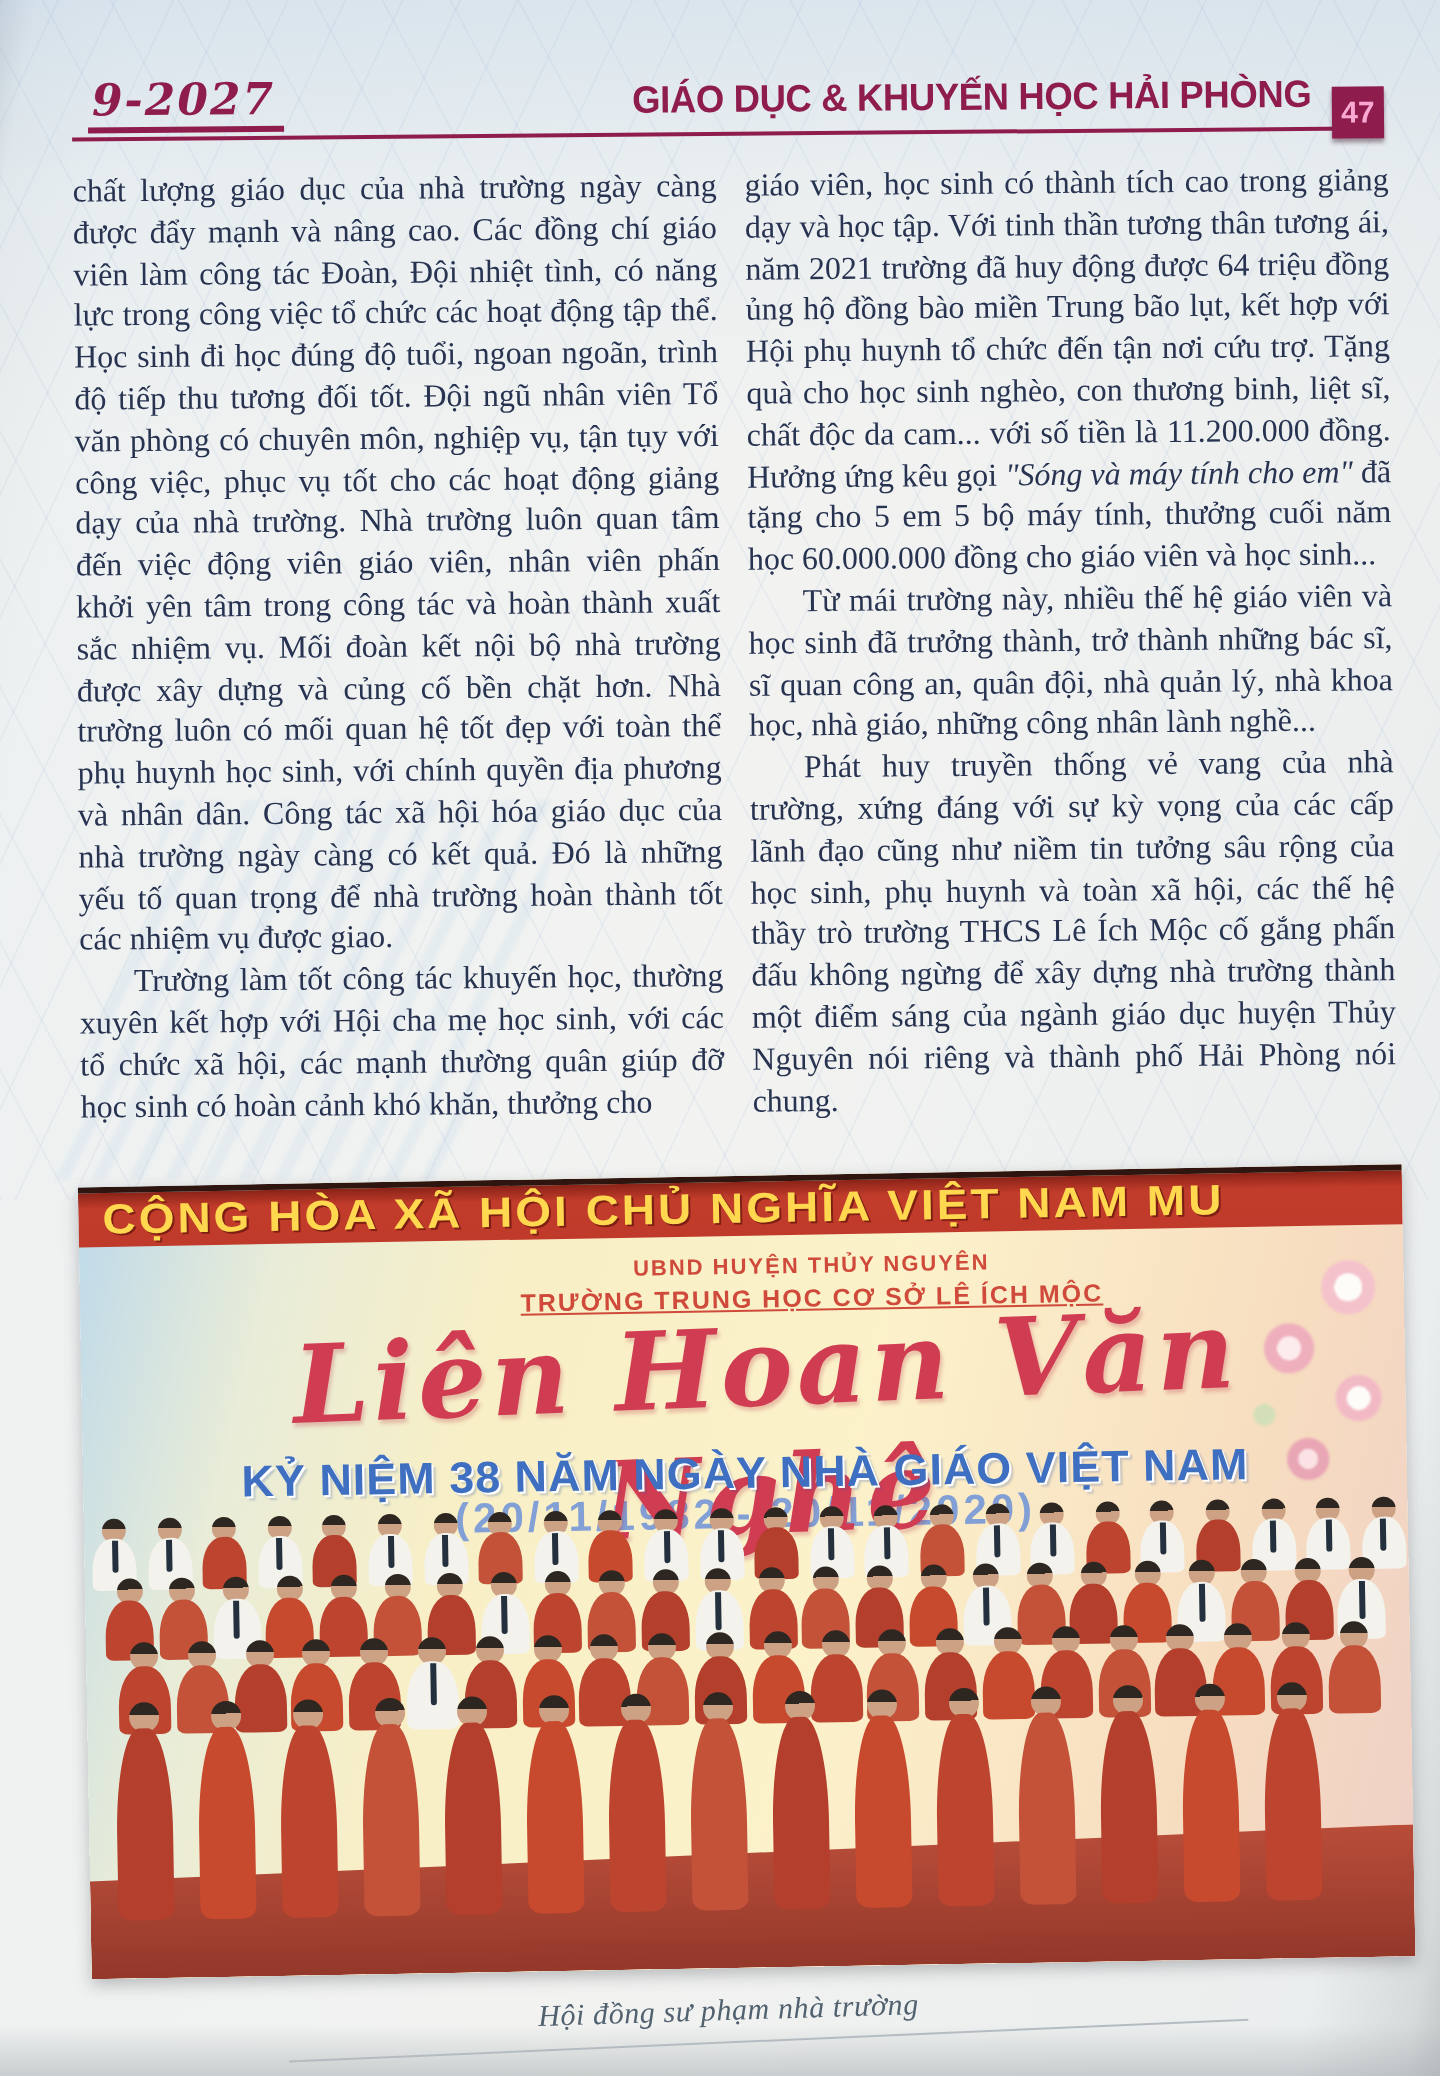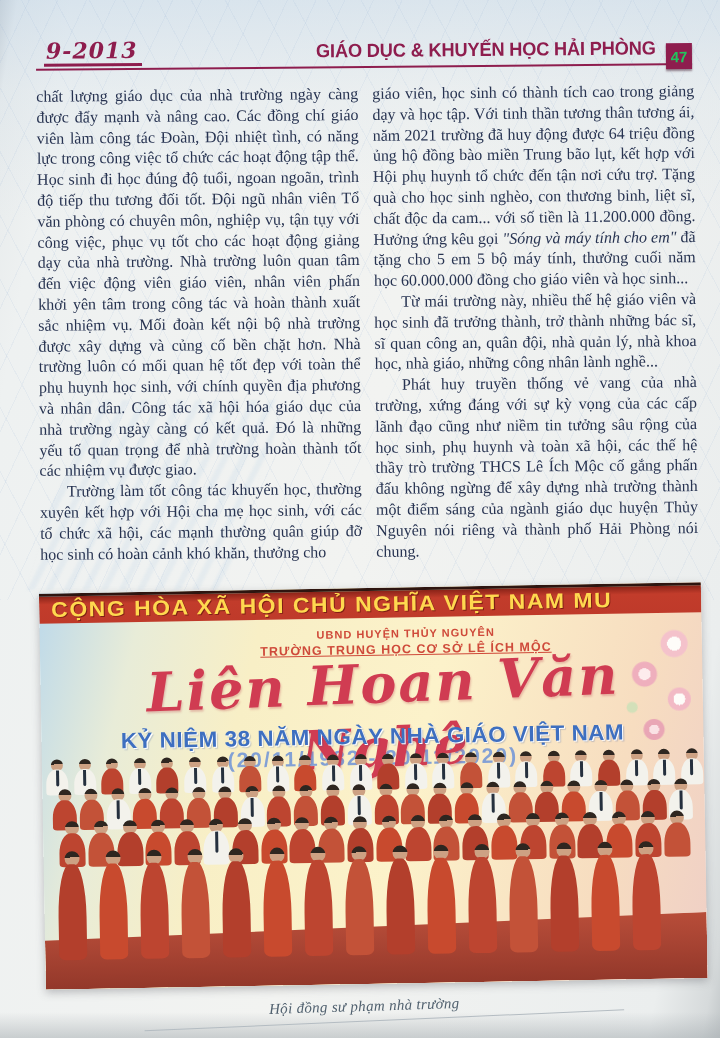--- a/index.html
+++ b/index.html
@@ -24,21 +24,21 @@
     background:repeating-linear-gradient(100deg,rgba(120,170,215,.18) 0 7px,rgba(235,242,247,.05) 7px 18px);
     transform:skewX(-18deg);filter:blur(1px);}
   .page-inner{position:absolute;inset:0;transform:rotate(-0.5deg);z-index:1}
 
   
   .header{position:absolute;left:40px;right:24px;top:30px;height:38px;border-bottom:2px solid var(--maroon)}
   .issue{position:absolute;left:8px;bottom:2px;font-family:"DejaVu Serif",serif;font-style:italic;font-weight:bold;
     font-size:22px;color:var(--maroon);border-bottom:3px solid var(--maroon);padding:0 4px 0 2px;letter-spacing:1px}
   .header-title{position:absolute;right:36px;bottom:4px;font-family:"Liberation Sans",sans-serif;font-weight:bold;
     font-size:19px;color:var(--maroon);letter-spacing:-.2px;transform:scaleX(.96);transform-origin:right}
-  .page-badge{position:absolute;right:0;bottom:-6px;width:26px;height:26px;background:var(--maroon);color:#22c55e;
+  .page-badge{position:absolute;right:0;bottom:-6px;width:26px;height:26px;background:var(--maroon);color:#f9a8d4;
     font-family:"Liberation Sans",sans-serif;font-weight:bold;font-size:15px;display:flex;align-items:center;justify-content:center;
     box-shadow:0 2px 2px rgba(60,20,40,.45)}
 
   
   .columns{position:absolute;left:40px;right:22px;top:84px;height:502px;display:flex;gap:14px}
   .column{flex:1;font-size:16px;line-height:20.8px;text-align:justify;color:var(--ink)}
   .column p{text-indent:0}
   .column p.indent{text-indent:1.7em}
   .quote-italic{font-style:italic}
 
@@ -89,21 +89,21 @@
 </style>
 </head>
 <body>
 
 <div class="bg-pattern"></div>
 <div class="watermark"></div>
 
 <div class="page-inner">
 
   <div class="header">
-    <span class="issue">9-2013</span>
+    <span class="issue">9-2027</span>
     <span class="header-title">GIÁO DỤC &amp; KHUYẾN HỌC HẢI PHÒNG</span>
     <span class="page-badge">47</span>
   </div>
 
   <div class="columns">
     <div class="column">
       <p>chất lượng giáo dục của nhà trường ngày càng được đẩy mạnh và nâng cao. Các đồng chí giáo viên làm công tác Đoàn, Đội nhiệt tình, có năng lực trong công việc tổ chức các hoạt động tập thể. Học sinh đi học đúng độ tuổi, ngoan ngoãn, trình độ tiếp thu tương đối tốt. Đội ngũ nhân viên Tổ văn phòng có chuyên môn, nghiệp vụ, tận tụy với công việc, phục vụ tốt cho các hoạt động giảng dạy của nhà trường. Nhà trường luôn quan tâm đến việc động viên giáo viên, nhân viên phấn khởi yên tâm trong công tác và hoàn thành xuất sắc nhiệm vụ. Mối đoàn kết nội bộ nhà trường được xây dựng và củng cố bền chặt hơn. Nhà trường luôn có mối quan hệ tốt đẹp với toàn thể phụ huynh học sinh, với chính quyền địa phương và nhân dân. Công tác xã hội hóa giáo dục của nhà trường ngày càng có kết quả. Đó là những yếu tố quan trọng để nhà trường hoàn thành tốt các nhiệm vụ được giao.</p>
       <p class="indent">Trường làm tốt công tác khuyến học, thường xuyên kết hợp với Hội cha mẹ học sinh, với các tổ chức xã hội, các mạnh thường quân giúp đỡ học sinh có hoàn cảnh khó khăn, thưởng cho</p>
     </div>
     <div class="column">

